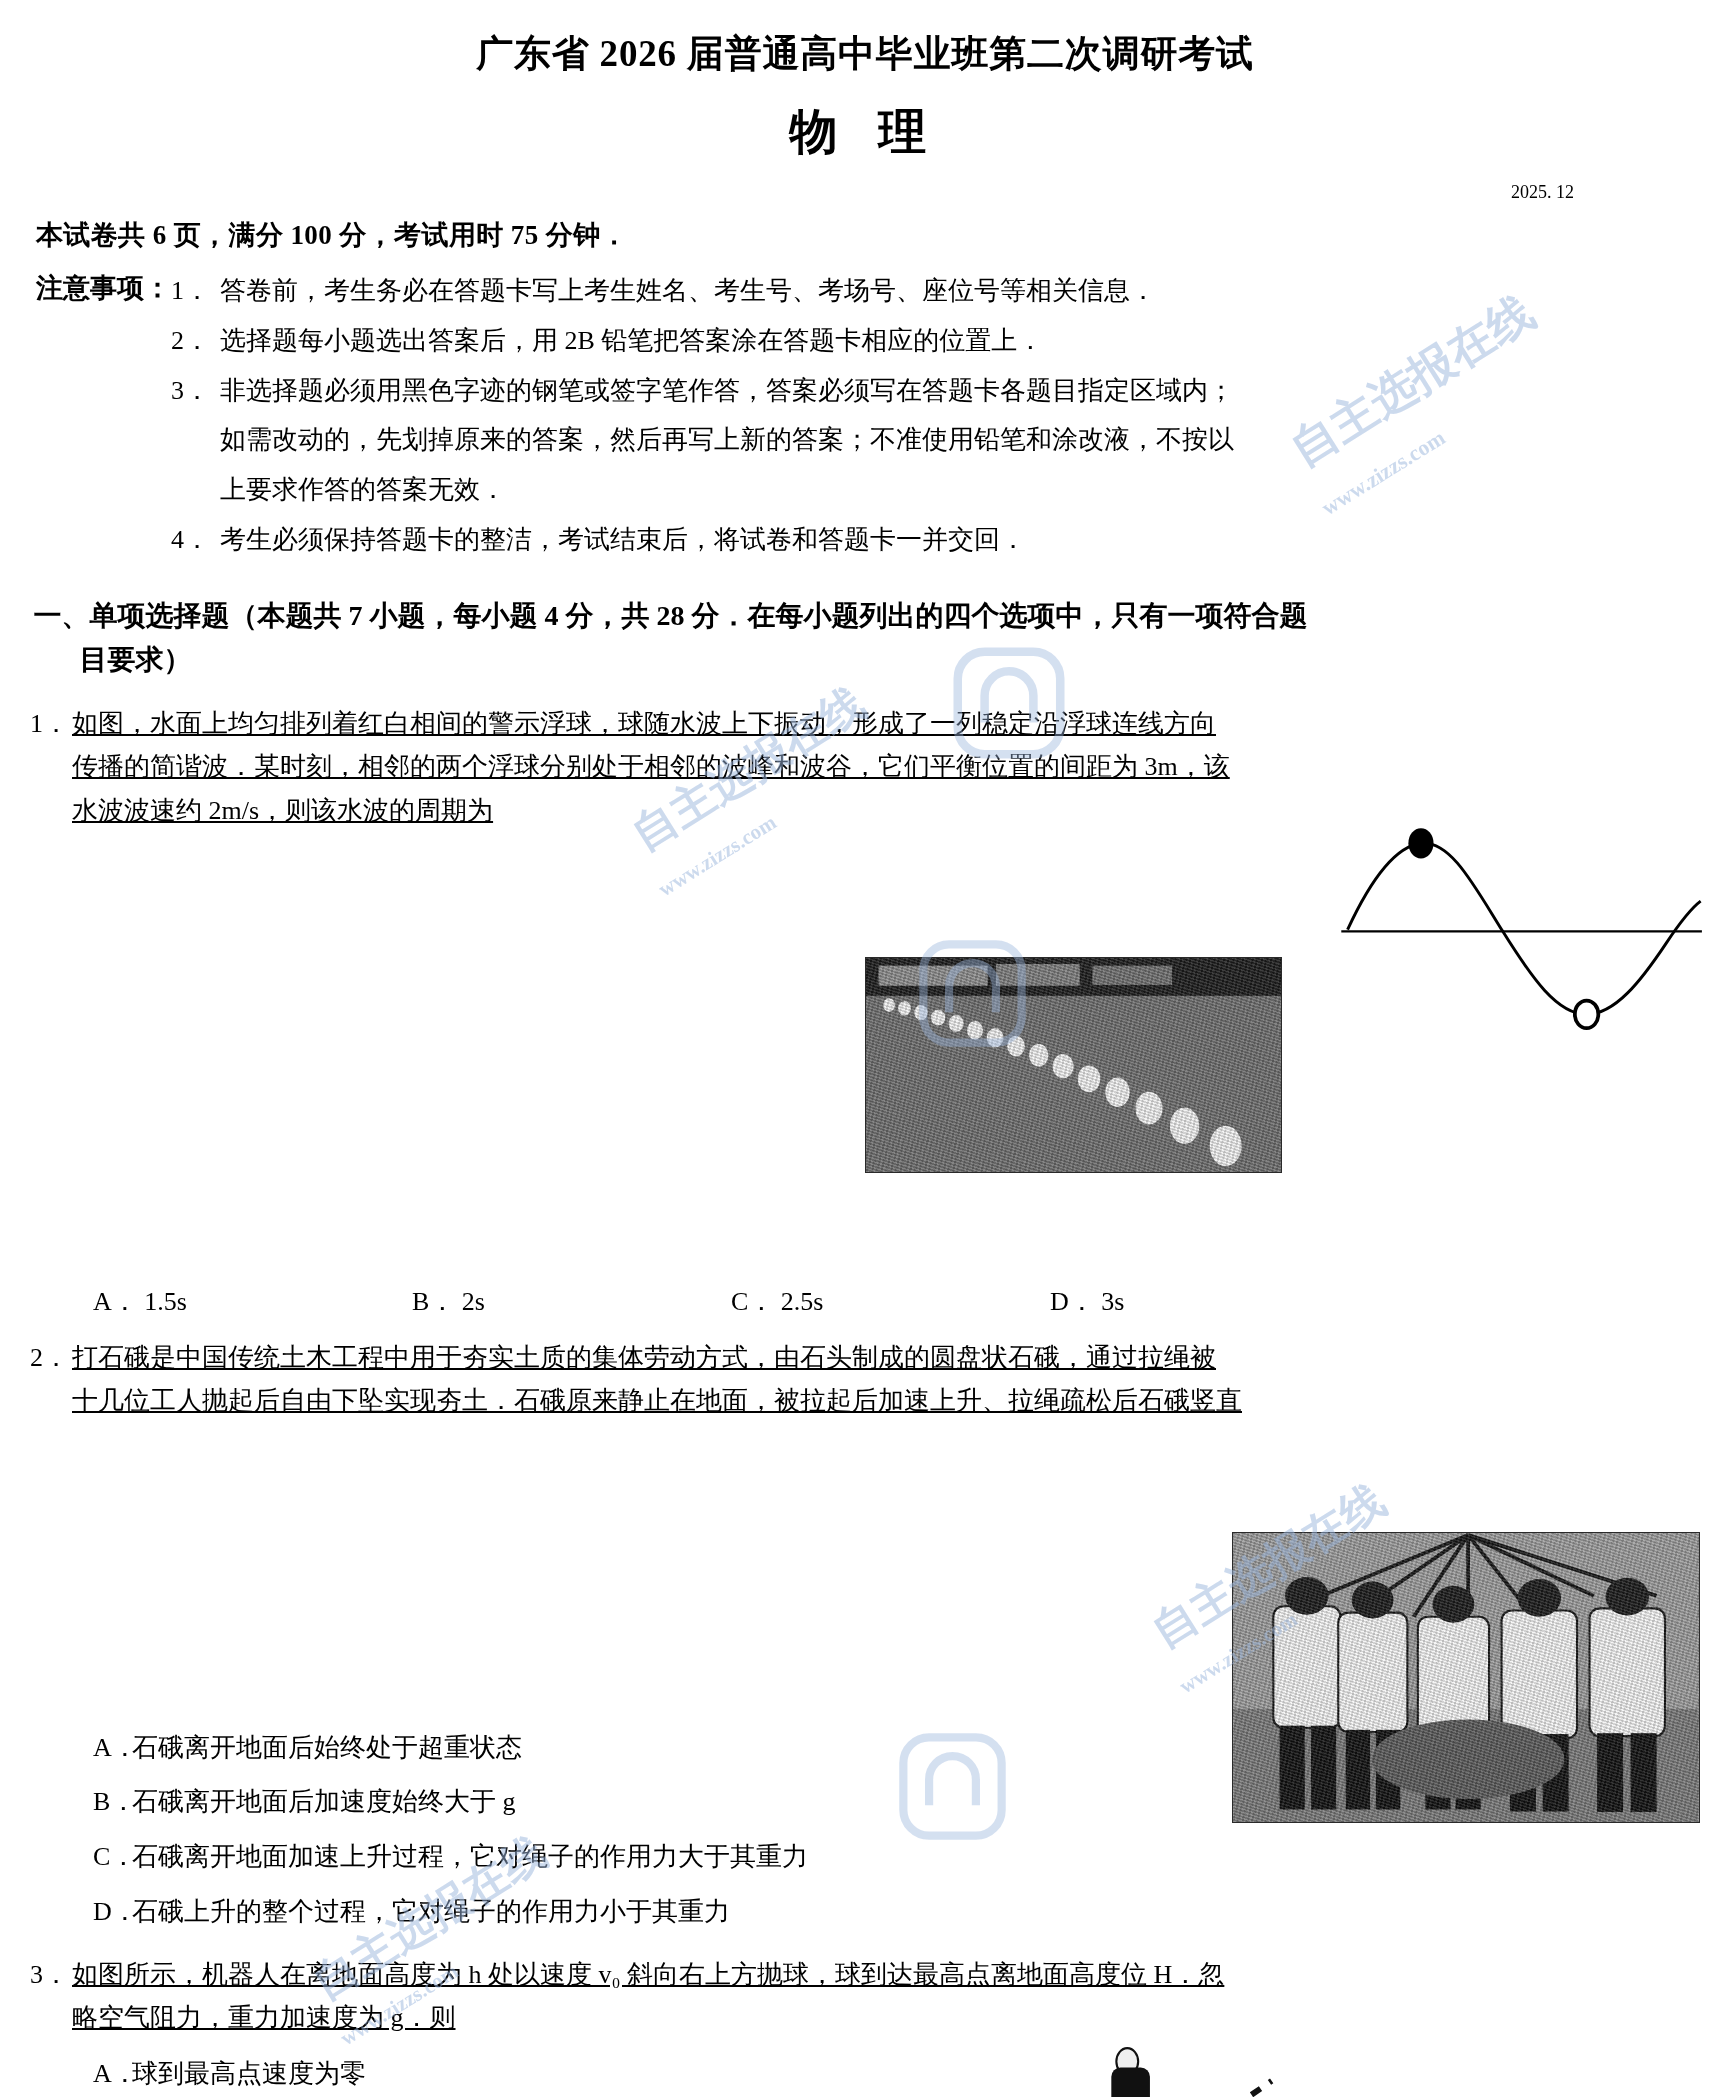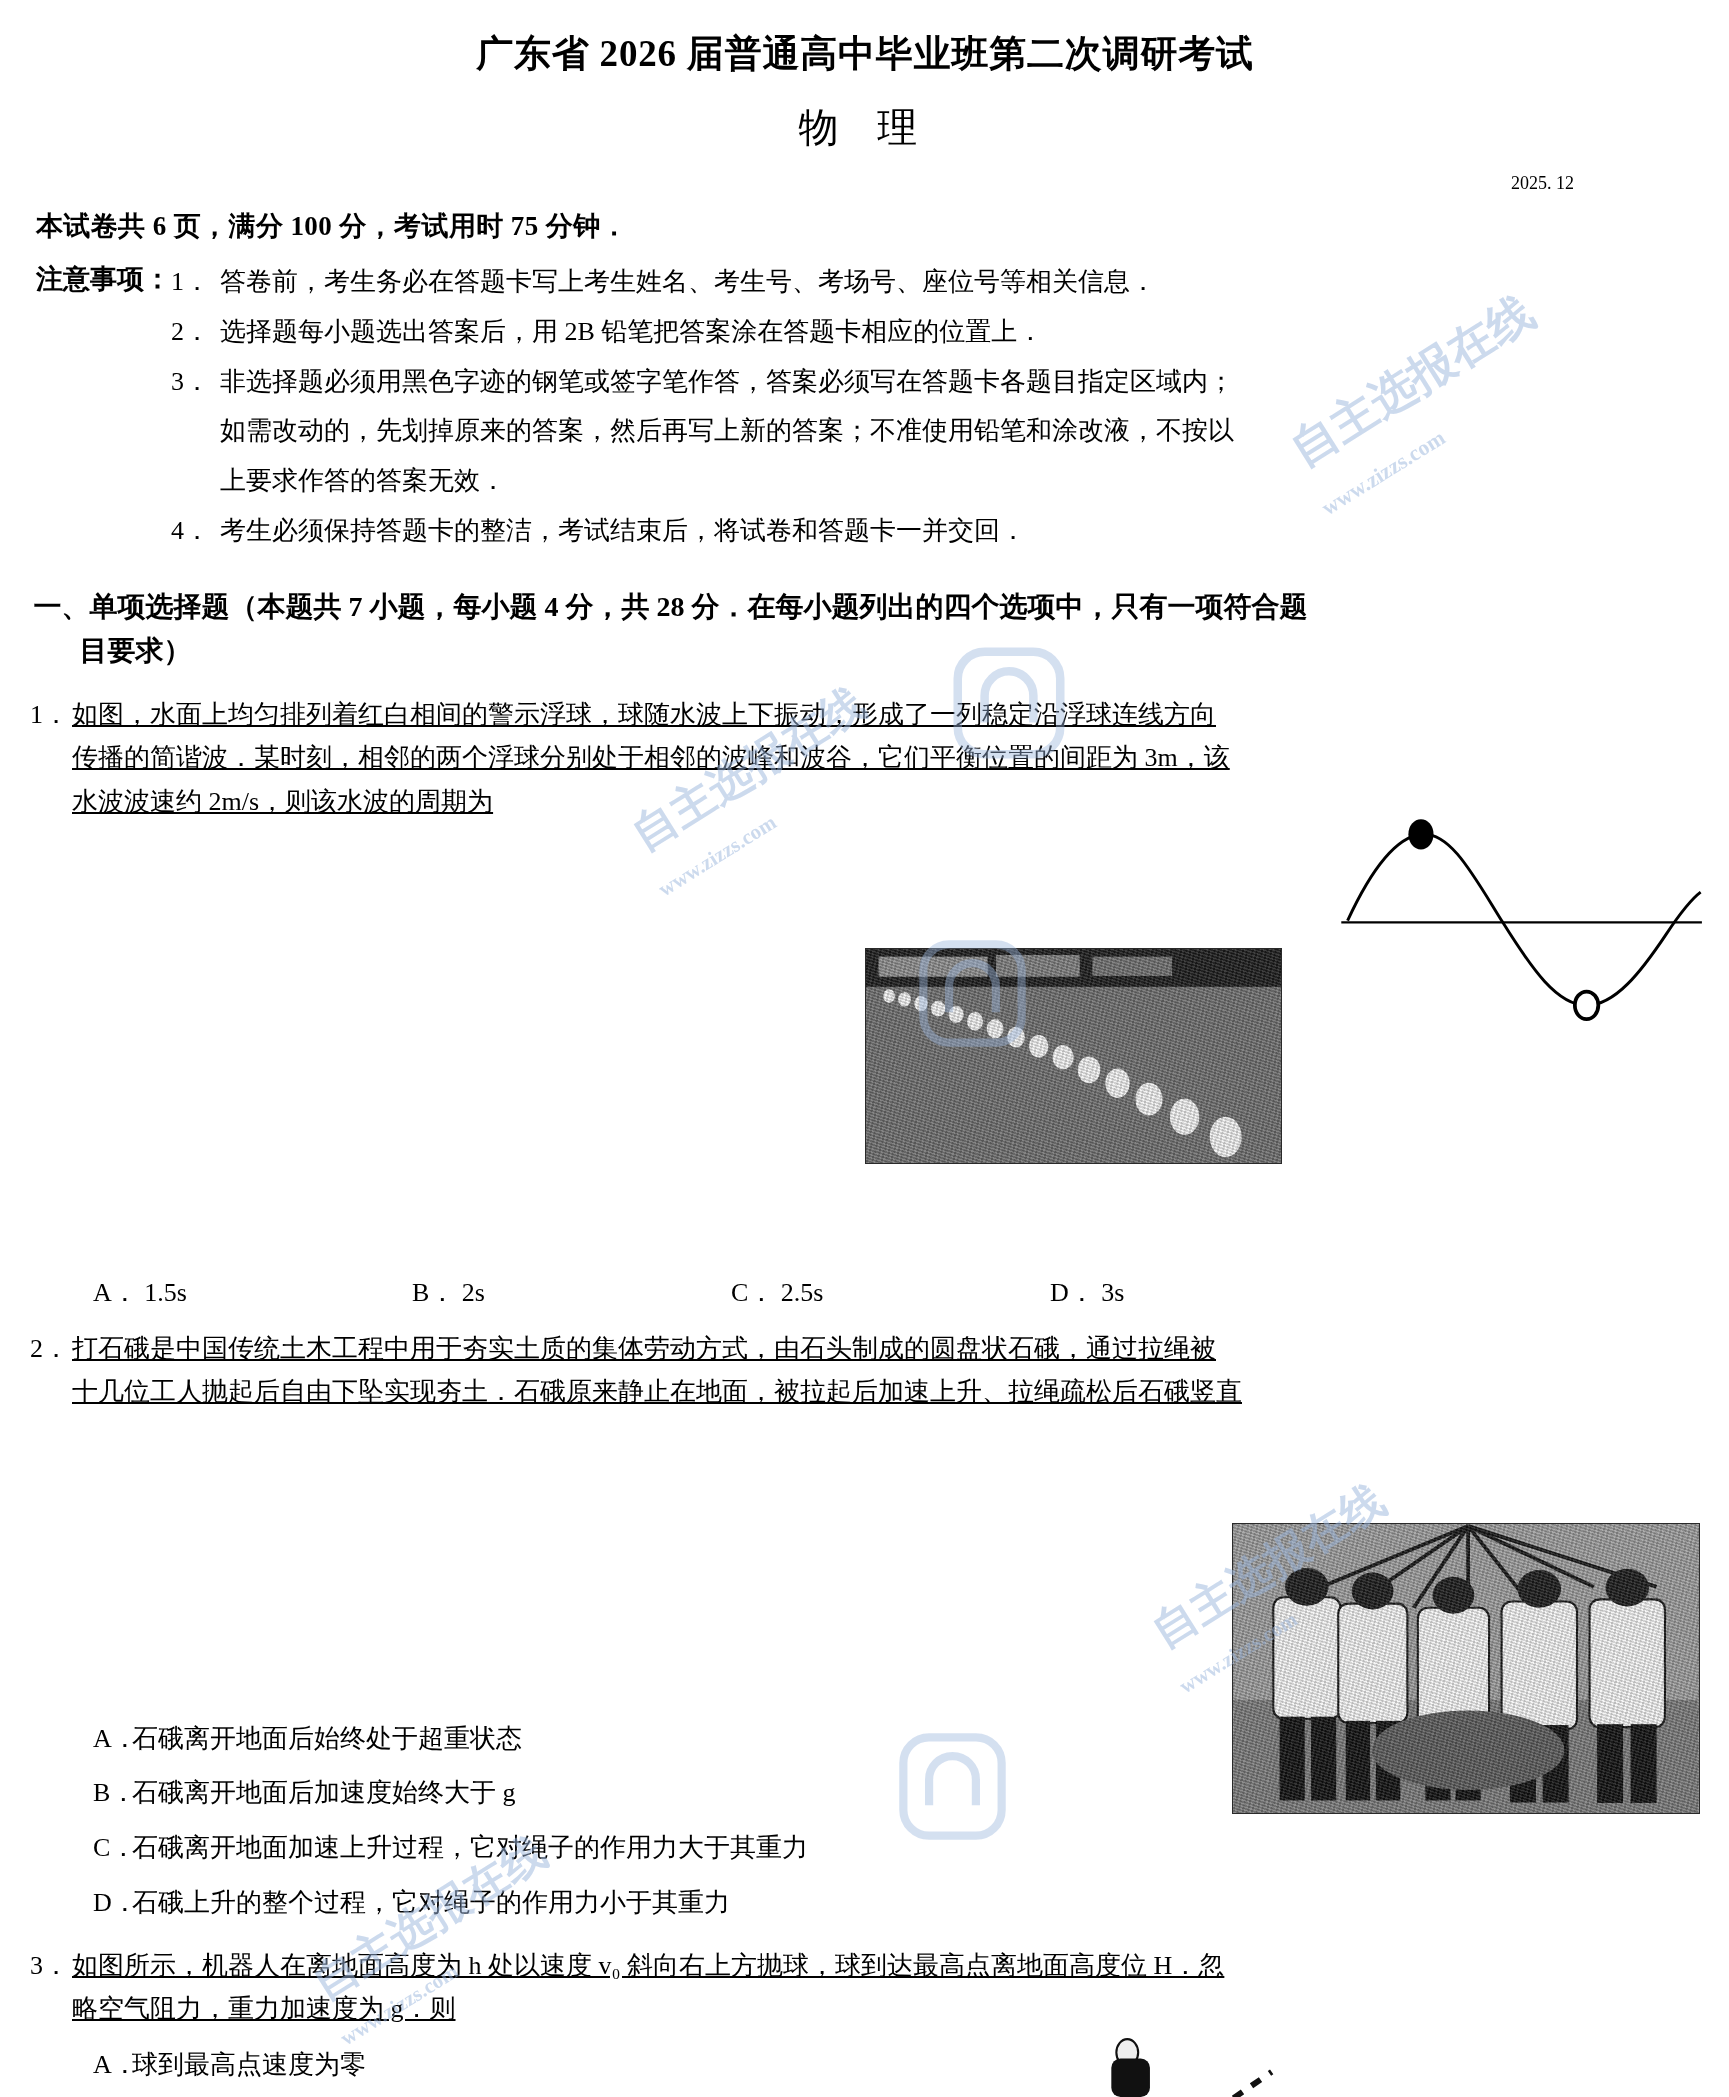--- a/index.html
+++ b/index.html
@@ -10,21 +10,21 @@
   }
   .page { position:relative; width:1730px; height:2627px; padding:0; box-sizing:border-box; }
   .inner { position:relative; margin:0 auto; width:1670px; padding-top:17px; }
 
   
   .doc-title {
     text-align:center; font-weight:bold; font-size:37px;
     letter-spacing:0.8px; margin:15px 0 0 0; line-height:1.2;
   }
   .subject-title {
-    text-align:center; font-weight:normal; font-size:40px;
+    text-align:center; font-weight:bold; font-size:48px;
     letter-spacing:14.3px; margin:24px 0 0 0;
   }
   .exam-date {
     text-align:right; font-size:18px; margin:17.6px 126px 0 0;
     font-family:"Liberation Serif",serif;
   }
 
   
   .meta-line {
     font-weight:bold; font-size:27px; margin:14.3px 0 0 5.9px; letter-spacing:0.4px;

